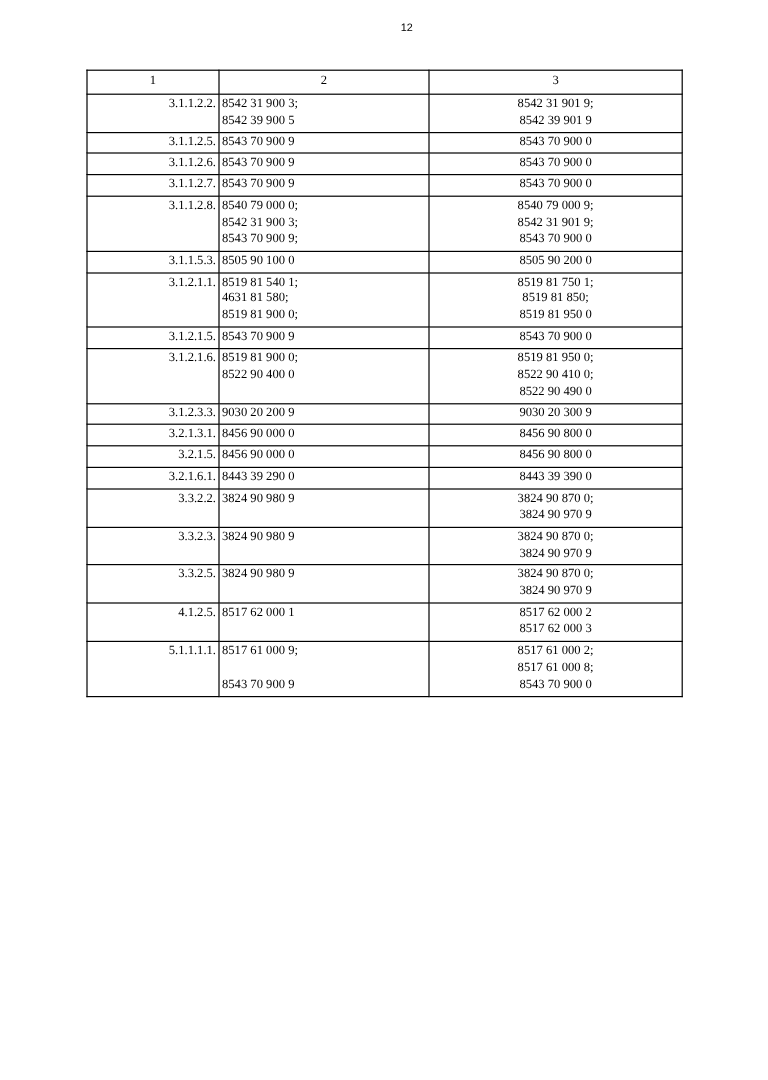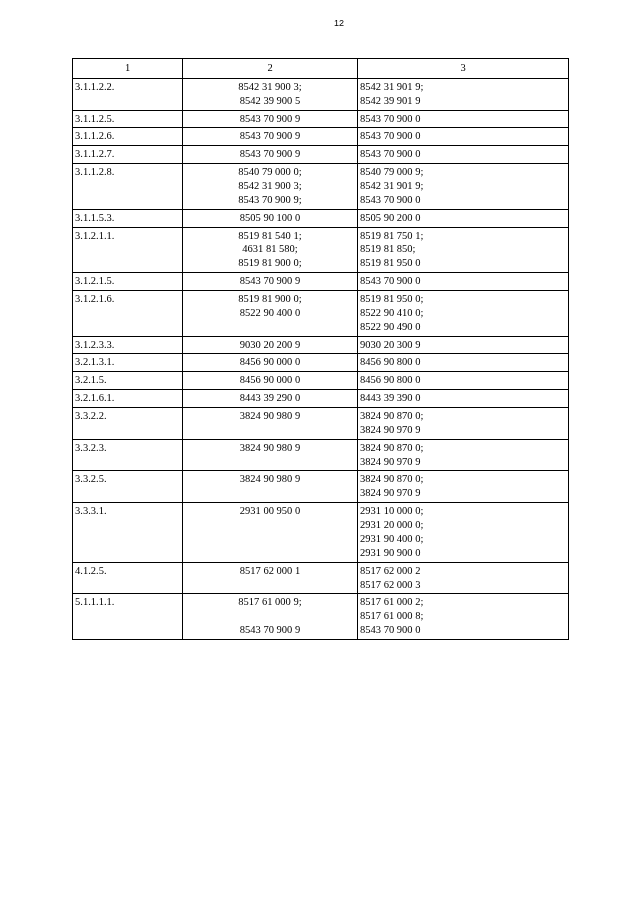--- a/index.html
+++ b/index.html
@@ -53,28 +53,27 @@
   }
   table.codes th {
     text-align: center;
     padding-top: 2px;
     padding-bottom: 3px;
   }
   col.c1 { width: 110px; }
   col.c2 { width: 175px; }
   col.c3 { width: 211px; }
   td.col1 {
-    text-align: left;
+    text-align: right;
     padding-left: 6px;
   }
   td.col2 {
+  }
+  td.col3 {
     text-align: center;
-  }
-  td.col3 {
-    text-align: left;
     padding-left: 42px;
   }
   .line {
     display: block;
     white-space: pre;
   }
   .blank-line {
     display: block;
     height: 13.8px;
   }
@@ -288,34 +287,20 @@
             <td class="col2">
               <span class="line">3824 90 980 9</span>
             </td>
             <td class="col3">
               <span class="line">3824 90 870 0;</span>
               <span class="line">3824 90 970 9</span>
             </td>
           </tr>
           <tr>
             <td class="col1">
-              <span class="line">3.3.3.1.</span>
-            </td>
-            <td class="col2">
-              <span class="line">2931 00 950 0</span>
-            </td>
-            <td class="col3">
-              <span class="line">2931 10 000 0;</span>
-              <span class="line">2931 20 000 0;</span>
-              <span class="line">2931 90 400 0;</span>
-              <span class="line">2931 90 900 0</span>
-            </td>
-          </tr>
-          <tr>
-            <td class="col1">
               <span class="line">4.1.2.5.</span>
             </td>
             <td class="col2">
               <span class="line">8517 62 000 1</span>
             </td>
             <td class="col3">
               <span class="line">8517 62 000 2</span>
               <span class="line">8517 62 000 3</span>
             </td>
           </tr>

